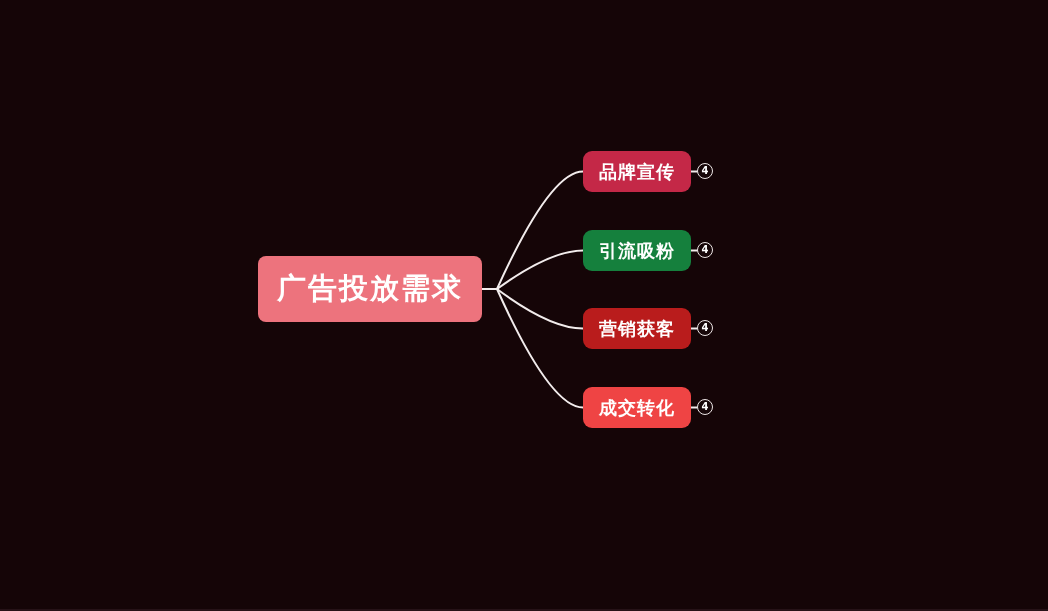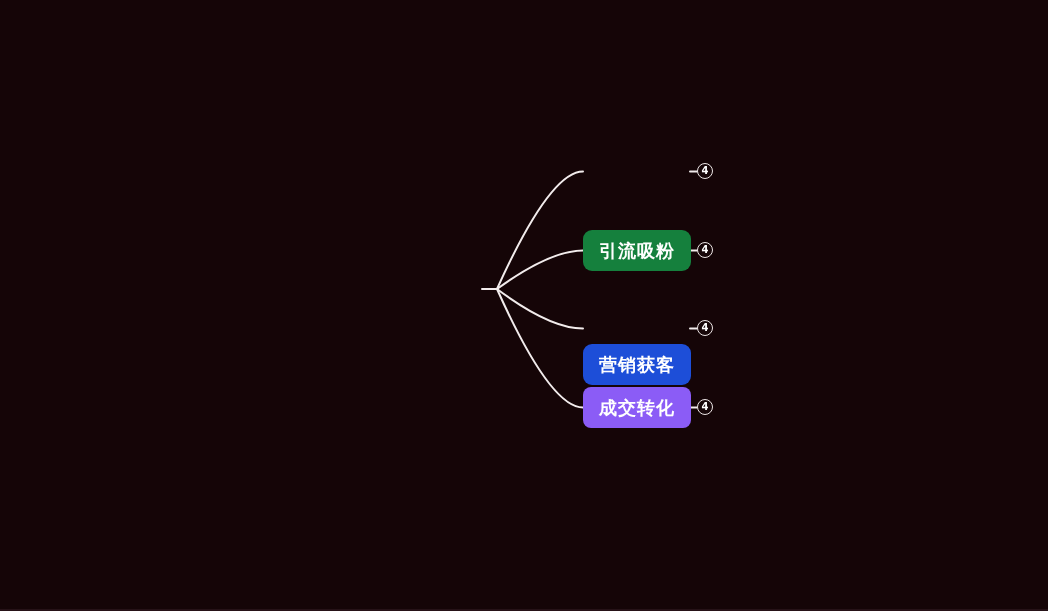--- a/index.html
+++ b/index.html
@@ -94,28 +94,34 @@
       <path d="M 497 289 Q 550 250.5 583 250.5"></path>
       <path d="M 497 289 Q 550 328.5 583 328.5"></path>
       <path d="M 497 289 Q 550 407.5 583 407.5"></path>
       <path d="M 690 171.5 L 697 171.5"></path>
       <path d="M 690 250.5 L 697 250.5"></path>
       <path d="M 690 328.5 L 697 328.5"></path>
       <path d="M 690 407.5 L 697 407.5"></path>
     </g>
   </svg>
 
+  <div class="node root-node" style="background-color: rgb(237, 115, 125);">
+    <span style="color: rgb(255, 255, 255);">广告投放需求</span>
+  </div>
 
+  <div class="node child-node child-1" style="background-color: rgb(196, 40, 71);">
+    <span style="color: rgb(255, 255, 255);">品牌宣传</span>
+  </div>
   <div class="node child-node child-2" style="background-color: #15803d;">
     <span style="color: rgb(255, 255, 255);">引流吸粉</span>
   </div>
-  <div class="node child-node child-3" style="background-color: #1d4ed8; margin-top: 36px;">
+  <div class="node child-node child-3" style="background-color: #b91c1c;">
     <span style="color: rgb(255, 255, 255);">营销获客</span>
   </div>
-  <div class="node child-node child-4" style="background-color: #8b5cf6; border-radius: 8px;">
+  <div class="node child-node child-4" style="background-color: #ef4444;">
     <span style="color: rgb(255, 255, 255);">成交转化</span>
   </div>
 
   <div class="badge badge-1" style="background-color: rgb(23, 7, 9); color: rgb(255, 255, 255); border-color: rgb(236, 229, 229);">4</div>
   <div class="badge badge-2" style="background-color: rgb(23, 7, 9); color: rgb(255, 255, 255); border-color: rgb(236, 229, 229);">4</div>
   <div class="badge badge-3" style="background-color: rgb(23, 7, 9); color: rgb(255, 255, 255); border-color: rgb(236, 229, 229);">4</div>
   <div class="badge badge-4" style="background-color: rgb(23, 7, 9); color: rgb(255, 255, 255); border-color: rgb(236, 229, 229);">4</div>
 
   <div class="bottom-edge"></div>
 </div>

